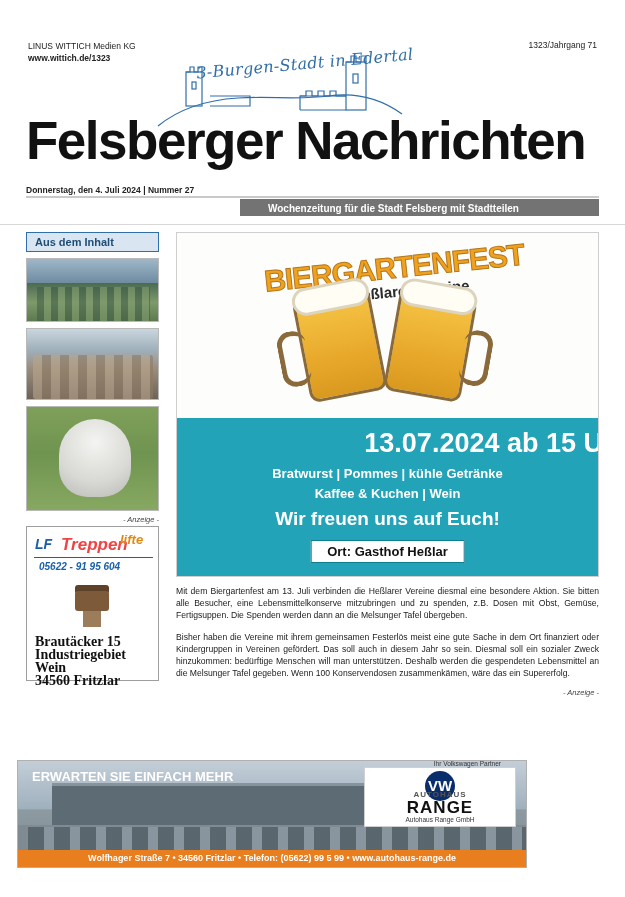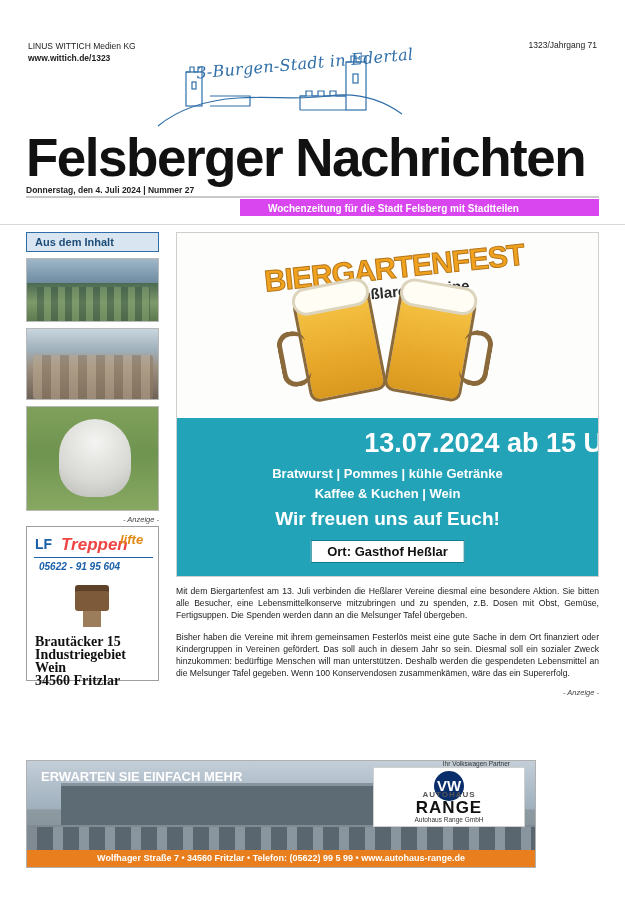--- a/index.html
+++ b/index.html
@@ -16,25 +16,25 @@
   
   .masthead{position:absolute;left:0;top:0;width:625px;height:222px;}
   .pub-left{position:absolute;left:28px;top:40px;font-size:8.5px;line-height:12px;color:#222;}
   .pub-left .b{font-weight:bold;}
   .pub-right{position:absolute;right:28px;top:40px;font-size:8.5px;color:#222;}
 
   .castle-art{position:absolute;left:150px;top:44px;width:260px;height:90px;}
   .castle-script{position:absolute;left:196px;top:54px;font-family:"DejaVu Serif",serif;font-style:italic;
     font-size:16px;color:#2f6ea8;transform:rotate(-5deg);white-space:nowrap;letter-spacing:.3px;}
 
-  .title{position:absolute;left:26px;top:130px;font-size:53px;line-height:56px;font-weight:bold;
+  .title{position:absolute;left:26px;top:113px;font-size:53px;line-height:56px;font-weight:bold;
     letter-spacing:-1.5px;color:#111;}
   .title-rule{position:absolute;left:26px;top:196px;width:573px;height:2px;background:#c9c9c9;}
   .dateline{position:absolute;left:26px;top:185px;font-size:8.5px;font-weight:bold;color:#222;}
-  .subbar{position:absolute;left:240px;top:199px;width:359px;height:17px;background:#d946ef;}
+  .subbar{position:absolute;left:240px;top:199px;width:359px;height:17px;background:#737373;}
   .subbar span{position:absolute;left:28px;top:3.5px;color:#fff;font-size:10px;font-weight:bold;}
   .head-rule-bottom{position:absolute;left:0;top:224px;width:625px;height:1px;background:#d8d8d8;}
 
   
   .leftcol{position:absolute;left:26px;top:232px;width:133px;border-radius:19px;}
   .inhalt-head{width:133px;height:20px;background:#d9e6f2;border:1px solid #2f6ea8;box-sizing:border-box;}
   .inhalt-head span{display:block;padding:3px 0 0 8px;font-size:11px;font-weight:bold;color:#1d4d77;}
 
   .photo{width:133px;border:1px solid #b9b9b9;box-sizing:border-box;margin-top:6px;position:relative;overflow:hidden;}
   .photo.p1{height:64px;background:linear-gradient(#9fb7c9 0%,#6f8ca1 38%,#4c6a52 39%,#7d9a6a 70%,#5d7a4f 100%);}
@@ -46,21 +46,21 @@
     background:repeating-linear-gradient(90deg,#b9a58c 0 9px,#8d7a63 9px 18px);opacity:.6;border-radius:3px;}
   .p3:after{content:"";position:absolute;left:32px;top:12px;width:72px;height:78px;border-radius:38px 38px 30px 30px;
     background:radial-gradient(circle at 50% 30%,#f4f4f2 0%,#d8d8d4 60%,#b9b9b5 100%);}
 
   .anzeige{width:133px;text-align:right;font-size:7.5px;font-style:italic;color:#444;margin-top:4px;}
 
   .ad-treppen{width:133px;height:155px;border:1px solid #9e9e9e;box-sizing:border-box;background:#fff;
     margin-top:2px;position:relative;}
   .tr-logo{position:absolute;left:8px;top:8px;font-size:17px;font-weight:bold;color:#ef4444;font-style:italic;}
   .tr-lift{position:absolute;left:93px;top:5px;font-size:13px;font-weight:bold;color:#e08a15;font-style:italic;}
-  .tr-lf{position:absolute;left:8px;top:9px;font-size:14px;font-weight:bold;color:#1a5fa8;}
+  .tr-lf{position:absolute;left:8px;top:9px;font-size:14px;font-weight:bold;color:#1a5fa8;font-style:italic;}
   .tr-rule{position:absolute;left:7px;top:30px;width:119px;height:1px;background:#1a5fa8;}
   .tr-phone{position:absolute;left:12px;top:34px;font-size:10px;font-weight:bold;color:#1a5fa8;font-style:italic;}
   .tr-chair{position:absolute;left:42px;top:58px;width:48px;height:46px;}
   .tr-chair .seat{position:absolute;left:6px;top:6px;width:34px;height:20px;background:#7d5a3a;border-radius:3px;}
   .tr-chair .back{position:absolute;left:6px;top:0px;width:34px;height:9px;background:#5e4129;border-radius:3px;}
   .tr-chair .base{position:absolute;left:14px;top:26px;width:18px;height:16px;background:#9b7d5c;}
   .tr-addr{position:absolute;left:8px;top:108px;font-size:14px;line-height:13px;color:#111;
     font-family:"Liberation Serif",serif;font-weight:bold;}
 
   
@@ -89,21 +89,21 @@
   .p-line3{position:absolute;left:0;top:90px;width:100%;text-align:center;color:#fff;font-size:19px;font-weight:bold;}
   .p-ort{position:absolute;left:50%;top:122px;transform:translateX(-50%);background:#fff;border:1px solid #0d7d90;
     padding:3px 16px;font-size:13px;font-weight:bold;color:#111;white-space:nowrap;}
 
   .headline{margin-top:10px;text-align:center;font-size:14px;font-weight:bold;color:#1d5fa0;}
   .body-text{margin-top:8px;font-size:8.6px;line-height:12.2px;text-align:justify;color:#1a1a1a;}
   .body-text p{margin:0 0 9px 0;}
   .anzeige-right{text-align:right;font-size:7.5px;font-style:italic;color:#444;margin-top:2px;}
 
   
-  .bottom-ad{position:absolute;left:26px;top:760px;width:510px;height:108px;border:1px solid #b0b0b0;box-sizing:border-box;
+  .bottom-ad{position:absolute;left:17px;top:760px;width:510px;height:108px;border:1px solid #b0b0b0;box-sizing:border-box;
     background:linear-gradient(#cfd7de 0%,#aebcc6 45%,#8e9aa2 46%,#7d8a92 100%);overflow:hidden;}
   .ad-sky{position:absolute;left:0;top:0;width:100%;height:48px;background:linear-gradient(#c3ced8,#9fb0bd);}
   .ad-building{position:absolute;left:34px;top:22px;width:420px;height:42px;background:#5d6b75;border-top:3px solid #8794a0;}
   .ad-ground{position:absolute;left:0;top:64px;width:100%;height:44px;background:#7f8a92;}
   .ad-cars{position:absolute;left:10px;top:66px;width:553px;height:26px;
     background:repeating-linear-gradient(90deg,#4e5a63 0 16px,#8d99a2 16px 26px);opacity:.75;}
   .ad-claim{position:absolute;left:14px;top:8px;font-size:13px;font-weight:bold;color:#fff;}
   .ad-logo{position:absolute;right:10px;top:6px;width:150px;height:58px;background:#fff;border:1px solid #d0d0d0;}
   .vw{position:absolute;left:50%;top:3px;transform:translateX(-50%);width:30px;height:30px;border-radius:50%;
     background:#0a2e6b;color:#fff;font-size:15px;font-weight:bold;text-align:center;line-height:30px;}

